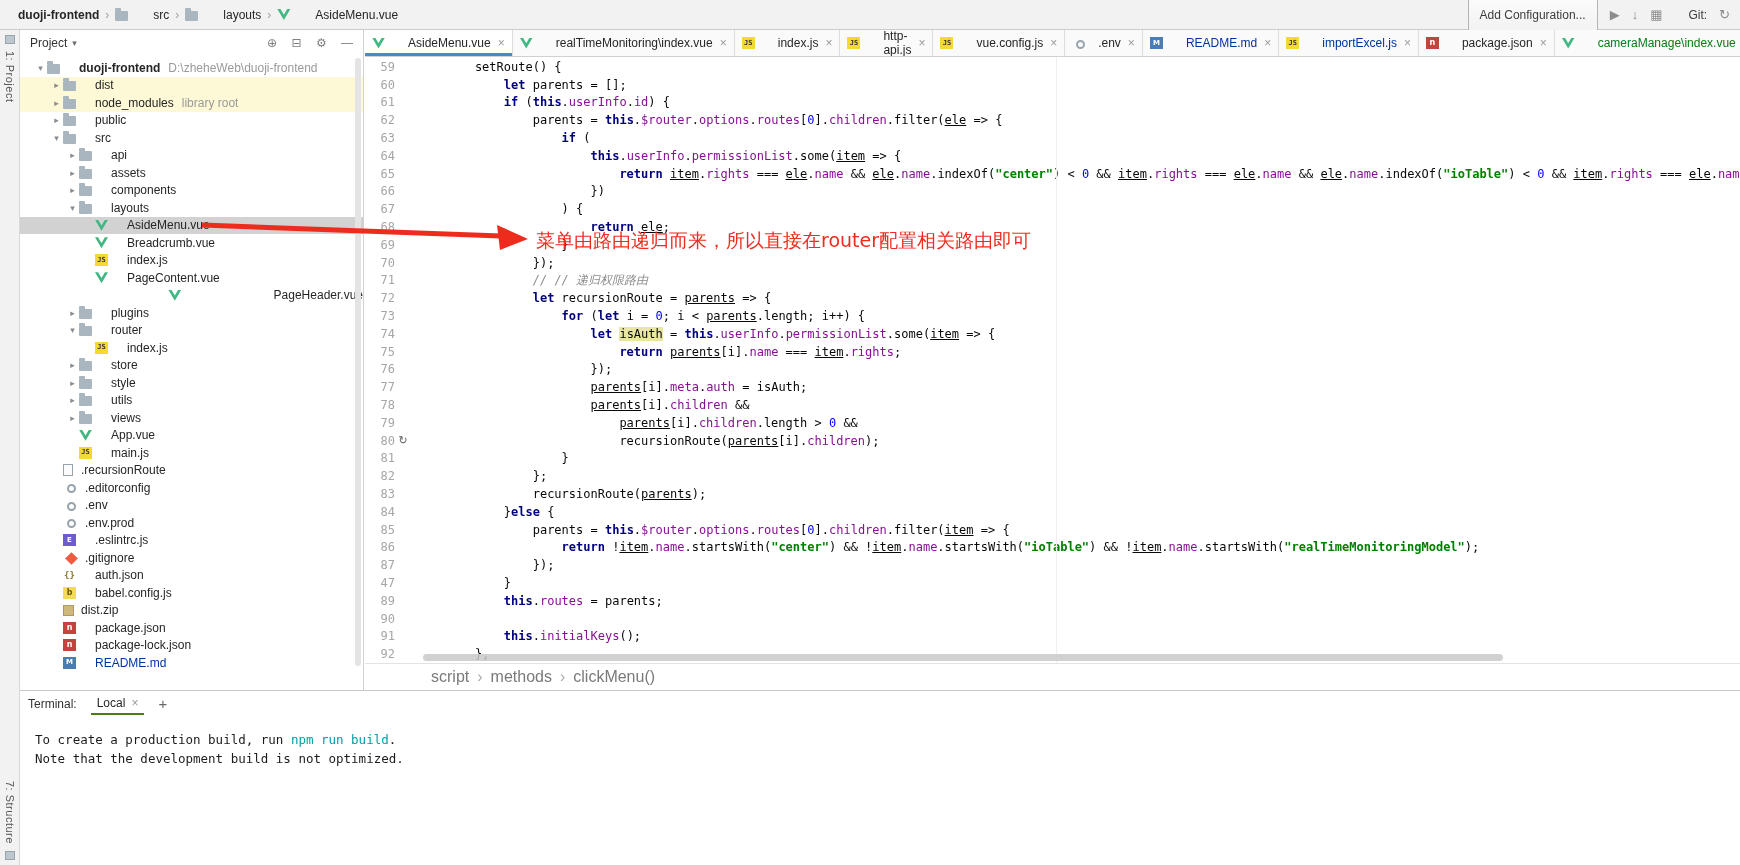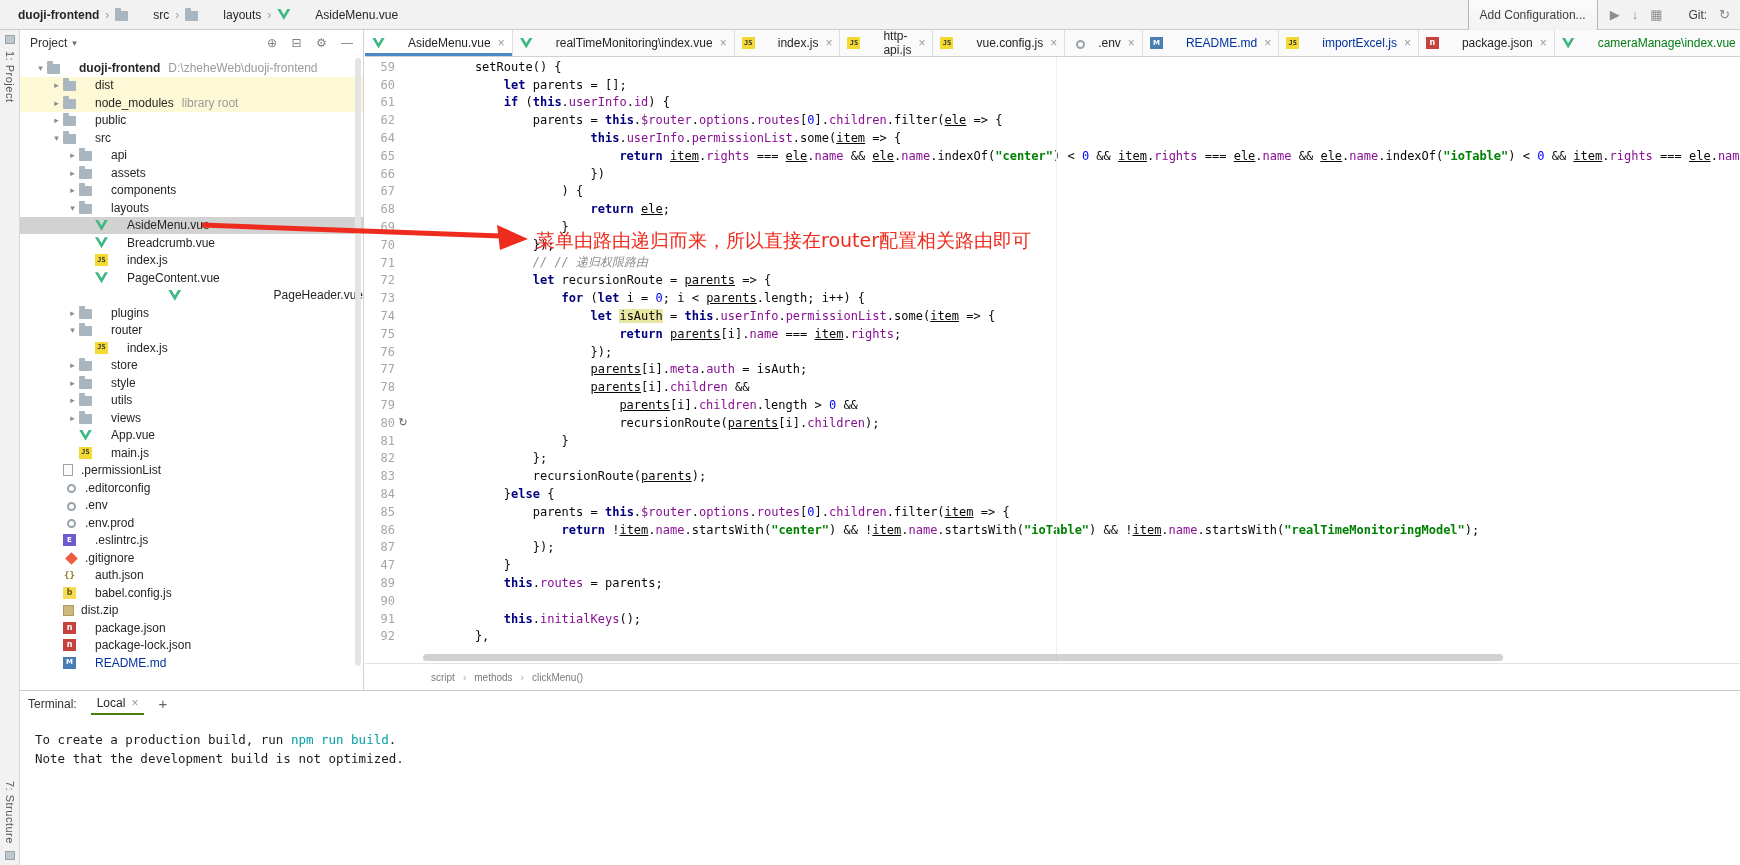--- a/index.html
+++ b/index.html
@@ -83,21 +83,21 @@
   .tk-n{color:#0000ff;}
   .tk-c{color:#8c8c8c;font-style:italic;}
   .tk-p{color:#871094;}
   .tk-u{text-decoration:underline;color:#080808;}
   .tk-hl{background:#e8e6a2;}
   .tk-pl{color:#080808;}
   .margin-line{position:absolute;top:0;bottom:0;left:691px;width:1px;background:#efefef;}
   .hscrollbar{position:absolute;bottom:2px;left:58px;width:1080px;height:7px;border-radius:4px;
               background:#c9c9c9;opacity:.85;}
   .editor-crumbs{position:absolute;left:0;right:0;bottom:0;height:27px;border-top:1px solid #e3e3e3;
-                 display:flex;align-items:center;gap:8px;padding-left:66px;font-size:10px;
+                 display:flex;align-items:center;gap:8px;padding-left:66px;font-size:16px;
                  color:#7a7a7a;background:#fff;box-sizing:border-box;}
   .ecrumb-sep{color:#ababab;}
 
   
   .terminal{position:absolute;left:20px;right:0;top:690px;bottom:0;background:#fff;
             border-top:1px solid #c9c9c9;box-sizing:border-box;}
   .term-header{height:25px;display:flex;align-items:center;gap:14px;padding-left:8px;
                font-size:12px;color:#333;text-align:right;}
   .term-tab{display:inline-flex;align-items:center;gap:6px;padding:4px 6px 3px 6px;
             border-bottom:2px solid #4d7c0f;color:#262626;}
@@ -279,21 +279,21 @@
           <span class="tlabel">App.vue</span>
         </div>
         <div class="trow" style="padding-left: 46px;">
           <span class="chev"></span>
           <span class="fi fi-js">JS</span>
           <span class="tlabel">main.js</span>
         </div>
         <div class="trow" style="padding-left: 30px;">
           <span class="chev"></span>
           <span class="fi fi-txt"></span>
-          <span class="tlabel">.permissionList</span>
+          <span class="tlabel">.recursionRoute</span>
         </div>
         <div class="trow" style="padding-left: 30px;">
           <span class="chev"></span>
           <span class="fi fi-gear"></span>
           <span class="tlabel">.editorconfig</span>
         </div>
         <div class="trow" style="padding-left: 30px;">
           <span class="chev"></span>
           <span class="fi fi-gear"></span>
           <span class="tlabel">.env</span>
@@ -414,20 +414,25 @@
           </div>
           <div class="cline">
             <span class="lnum">61</span>
             <span class="gicon"></span>
             <span class="ltext"><span class="tk-pl">        </span><span class="tk-k">if</span><span class="tk-pl"> (</span><span class="tk-k">this</span><span class="tk-pl">.</span><span class="tk-p">userInfo</span><span class="tk-pl">.</span><span class="tk-p">id</span><span class="tk-pl">) {</span></span>
           </div>
           <div class="cline">
             <span class="lnum">62</span>
             <span class="gicon"></span>
             <span class="ltext"><span class="tk-pl">            parents = </span><span class="tk-k">this</span><span class="tk-pl">.</span><span class="tk-p">$router</span><span class="tk-pl">.</span><span class="tk-p">options</span><span class="tk-pl">.</span><span class="tk-p">routes</span><span class="tk-pl">[</span><span class="tk-n">0</span><span class="tk-pl">].</span><span class="tk-p">children</span><span class="tk-pl">.filter(</span><span class="tk-u">ele</span><span class="tk-pl"> =&gt; {</span></span>
+          </div>
+          <div class="cline">
+            <span class="lnum">63</span>
+            <span class="gicon"></span>
+            <span class="ltext"><span class="tk-pl">                </span><span class="tk-k">if</span><span class="tk-pl"> (</span></span>
           </div>
           <div class="cline">
             <span class="lnum">64</span>
             <span class="gicon"></span>
             <span class="ltext"><span class="tk-pl">                    </span><span class="tk-k">this</span><span class="tk-pl">.</span><span class="tk-p">userInfo</span><span class="tk-pl">.</span><span class="tk-p">permissionList</span><span class="tk-pl">.some(</span><span class="tk-u">item</span><span class="tk-pl"> =&gt; {</span></span>
           </div>
           <div class="cline">
             <span class="lnum">65</span>
             <span class="gicon"></span>
             <span class="ltext"><span class="tk-pl">                        </span><span class="tk-k">return</span><span class="tk-pl"> </span><span class="tk-u">item</span><span class="tk-pl">.</span><span class="tk-p">rights</span><span class="tk-pl"> === </span><span class="tk-u">ele</span><span class="tk-pl">.</span><span class="tk-p">name</span><span class="tk-pl"> &amp;&amp; </span><span class="tk-u">ele</span><span class="tk-pl">.</span><span class="tk-p">name</span><span class="tk-pl">.indexOf(</span><span class="tk-s">"center"</span><span class="tk-pl">) &lt; </span><span class="tk-n">0</span><span class="tk-pl"> &amp;&amp; </span><span class="tk-u">item</span><span class="tk-pl">.</span><span class="tk-p">rights</span><span class="tk-pl"> === </span><span class="tk-u">ele</span><span class="tk-pl">.</span><span class="tk-p">name</span><span class="tk-pl"> &amp;&amp; </span><span class="tk-u">ele</span><span class="tk-pl">.</span><span class="tk-p">name</span><span class="tk-pl">.indexOf(</span><span class="tk-s">"ioTable"</span><span class="tk-pl">) &lt; </span><span class="tk-n">0</span><span class="tk-pl"> &amp;&amp; </span><span class="tk-u">item</span><span class="tk-pl">.</span><span class="tk-p">rights</span><span class="tk-pl"> === </span><span class="tk-u">ele</span><span class="tk-pl">.</span><span class="tk-p">name</span></span>

